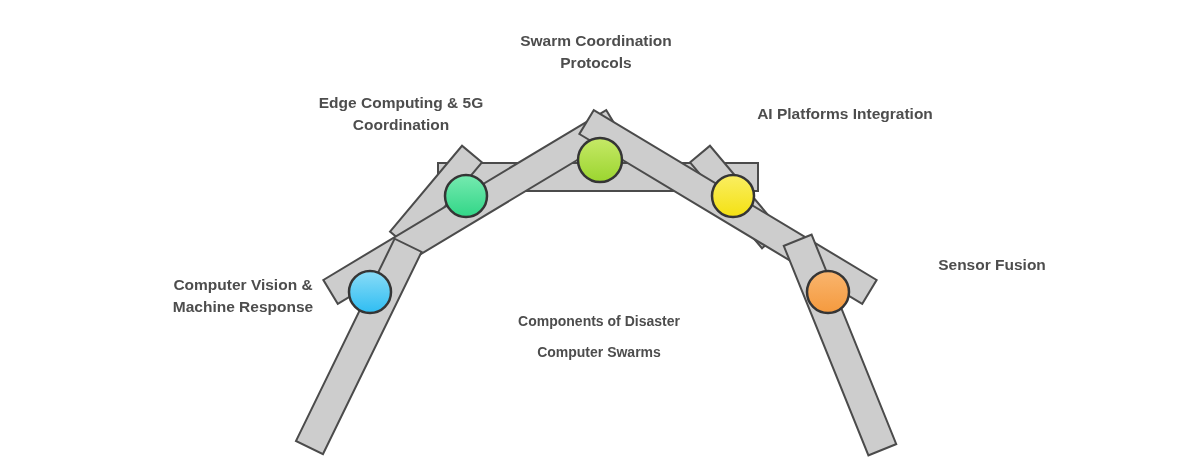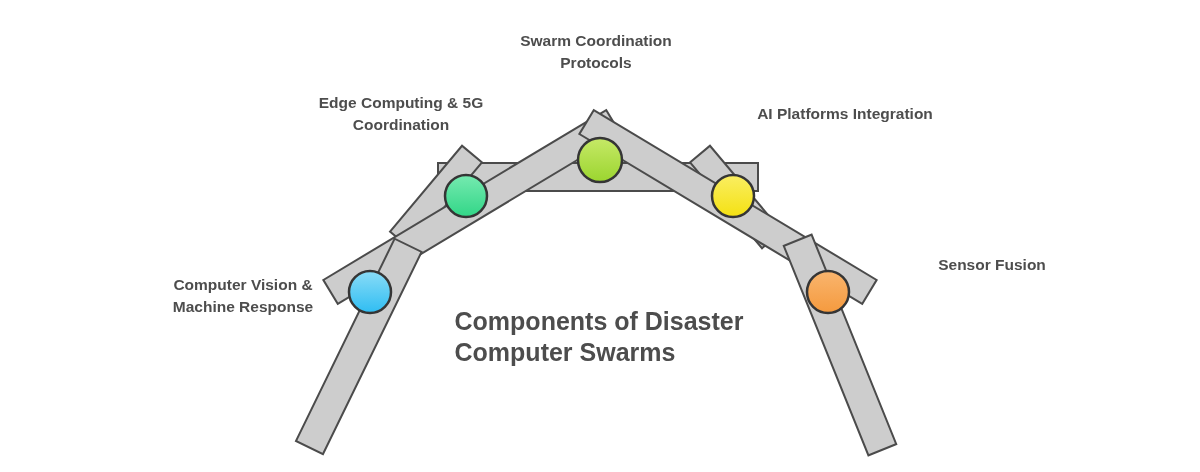--- a/index.html
+++ b/index.html
@@ -18,24 +18,24 @@
     text-align: center;
     color: var(--text-color, #4d4d4d);
     font-weight: 700;
     font-size: 15.5px;
     line-height: 22px;
     white-space: nowrap;
   }
   .title {
     position: absolute;
     transform: translateX(-50%);
-    text-align: left;
+    text-align: center;
     color: var(--text-color, #4d4d4d);
     font-weight: 700;
-    font-size: 25px;
+    font-size: 14px;
     line-height: 31px;
     white-space: nowrap;
   }
 </style>
 </head>
 <body>
 
 <div class="stage" style="--text-color: #4d4d4d; background: rgb(255, 255, 255);">
 
   <svg width="1200" height="472" viewBox="0 0 1200 472">

